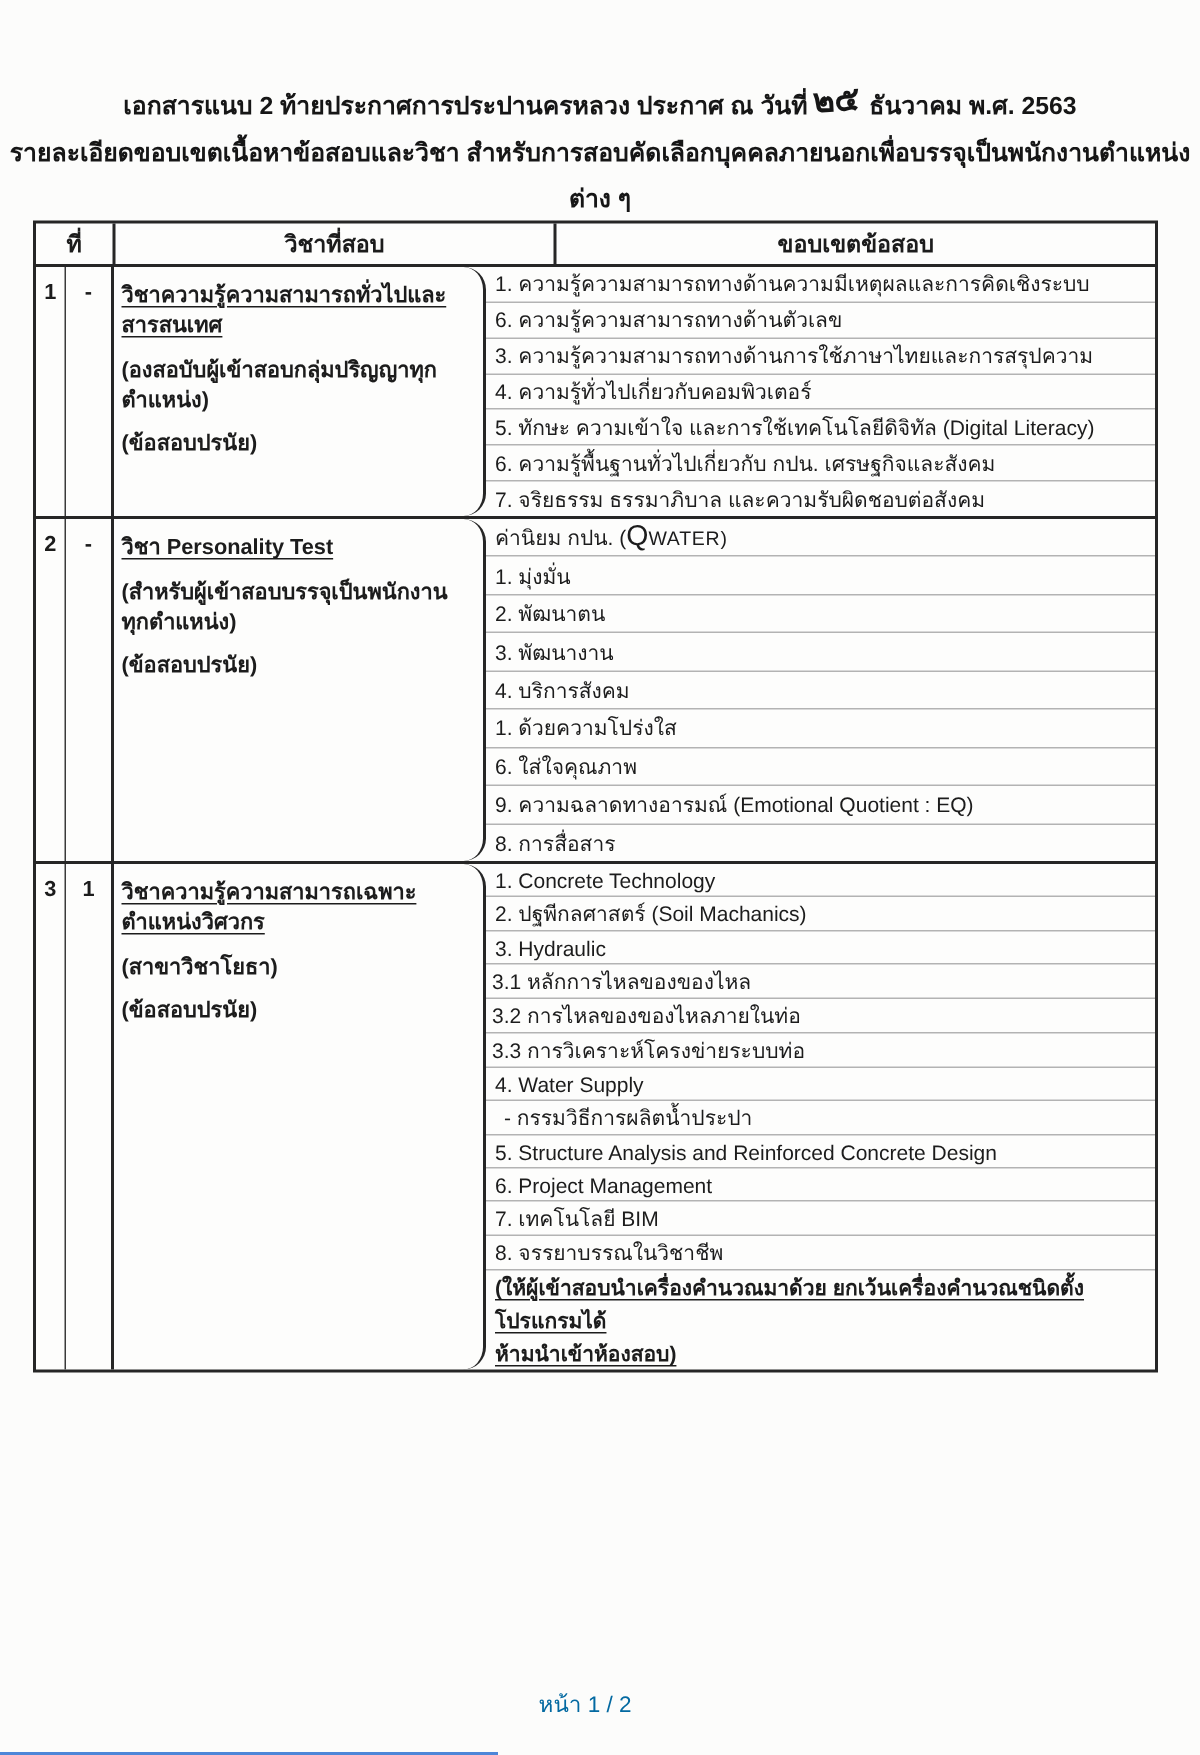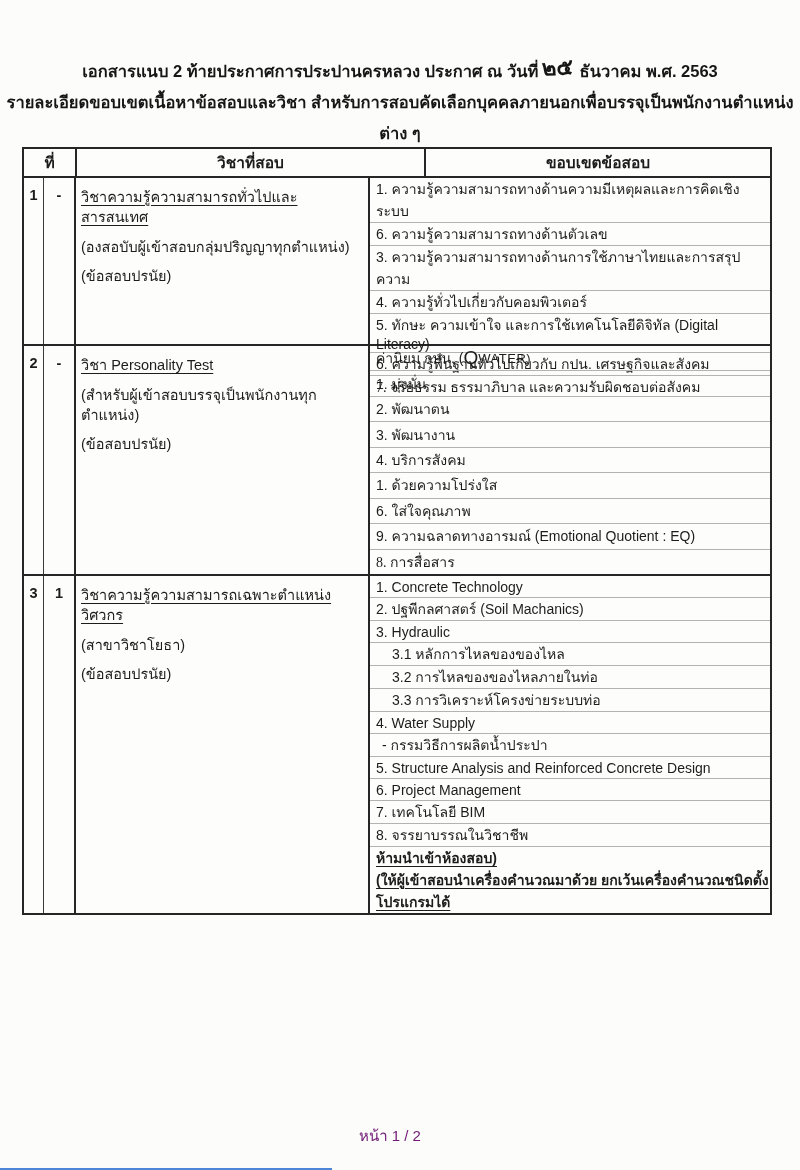--- a/index.html
+++ b/index.html
@@ -44,21 +44,21 @@
     display:flex;
     height:27px;
     border-bottom:2px solid #262626;
     font-weight:bold;font-size:15.5px;
   }
   .t-header>div{
     display:flex;align-items:center;justify-content:center;
     box-sizing:border-box;
   }
   .hc-no{width:53px;border-right:2px solid #262626;}
-  .hc-subj{width:349px;border-right:2px solid #262626;}
+  .hc-subj{width:294px;border-right:2px solid #262626;}
   .hc-scope{flex:1;}
   .t-row{
     display:flex;
     border-bottom:2px solid #262626;
     box-sizing:border-box;
   }
   .t-row:last-child{border-bottom:none;}
   .c-num{
     width:20px;box-sizing:border-box;
     border-right:1px solid #3a3a3a;
@@ -67,63 +67,64 @@
     font-size:14.5px;font-weight:bold;
   }
   .c-sub{
     width:32px;box-sizing:border-box;
     border-right:2px solid #262626;
     text-align:center;
     padding-top:9px;
     font-size:14.5px;font-weight:bold;
   }
   .c-subject{
-    width:294px;box-sizing:border-box;
+    width:248px;box-sizing:border-box;
     border-right:2px solid #262626;
     padding:9px 6px 0 5px;
     font-size:14.5px;
-    font-weight:normal;
+    font-weight:bold;
     line-height:20px;
+    border-radius:15px;
   }
   .subj-title{
     text-decoration:underline;
     text-underline-offset:3px;
     margin-bottom:10px;
   }
   .subj-line{margin-bottom:9px;}
   .c-items{
     flex:1;
     display:flex;flex-direction:column;
     font-size:14px;
   }
   .item{
     flex:1;
     display:flex;align-items:center;
     padding-left:6px;
     position:relative;
     box-sizing:border-box;
     border-bottom:1px solid #b3b3b3;
   }
-  .item.nosep{border-bottom:none;font-family:Liberation Serif, serif;}
-  .item.indent1{padding-left:22px;}
+  .item.nosep{border-bottom:none;}
+  .item.indent1{padding-left:4px;}
   .item.indent2{padding-left:12px;}
   .item.note{
     border-bottom:none;
     font-weight:bold;
     text-decoration:underline;
     text-underline-offset:3px;
   }
   .bigQ{font-size:19px;line-height:14px;}
   .smallcaps{font-size:13px;letter-spacing:.5px;text-align:center;}
   
   .page-footer{
     position:absolute;top:1124px;left:0;right:20px;
     text-align:center;
     font-size:15px;
-    color:#701a75;
+    color:#0369a1;
   }
   .bottom-blue-line{
     position:absolute;bottom:0;left:0;
     width:332px;height:2px;
     background:#4d86d8;
   }
 </style>
 </head>
 <body>
 
@@ -203,22 +204,22 @@
         <div class="item">3. Hydraulic</div>
         <div class="item indent1">3.1 หลักการไหลของของไหล</div>
         <div class="item indent1">3.2 การไหลของของไหลภายในท่อ</div>
         <div class="item indent1">3.3 การวิเคราะห์โครงข่ายระบบท่อ</div>
         <div class="item">4. Water Supply</div>
         <div class="item indent2">- กรรมวิธีการผลิตน้ำประปา</div>
         <div class="item">5. Structure  Analysis and Reinforced  Concrete Design</div>
         <div class="item">6. Project Management</div>
         <div class="item">7. เทคโนโลยี BIM</div>
         <div class="item">8. จรรยาบรรณในวิชาชีพ</div>
+        <div class="item note">(ให้ผู้เข้าสอบนำเครื่องคำนวณมาด้วย ยกเว้นเครื่องคำนวณชนิดตั้งโปรแกรมได้</div>
         <div class="item note">ห้ามนำเข้าห้องสอบ)</div>
-        <div class="item note">(ให้ผู้เข้าสอบนำเครื่องคำนวณมาด้วย ยกเว้นเครื่องคำนวณชนิดตั้งโปรแกรมได้</div>
       </div>
     </div>
 
   </div>
 
   <div class="page-footer">หน้า 1 / 2</div>
 
   <div class="bottom-blue-line"></div>
 
 </div>

